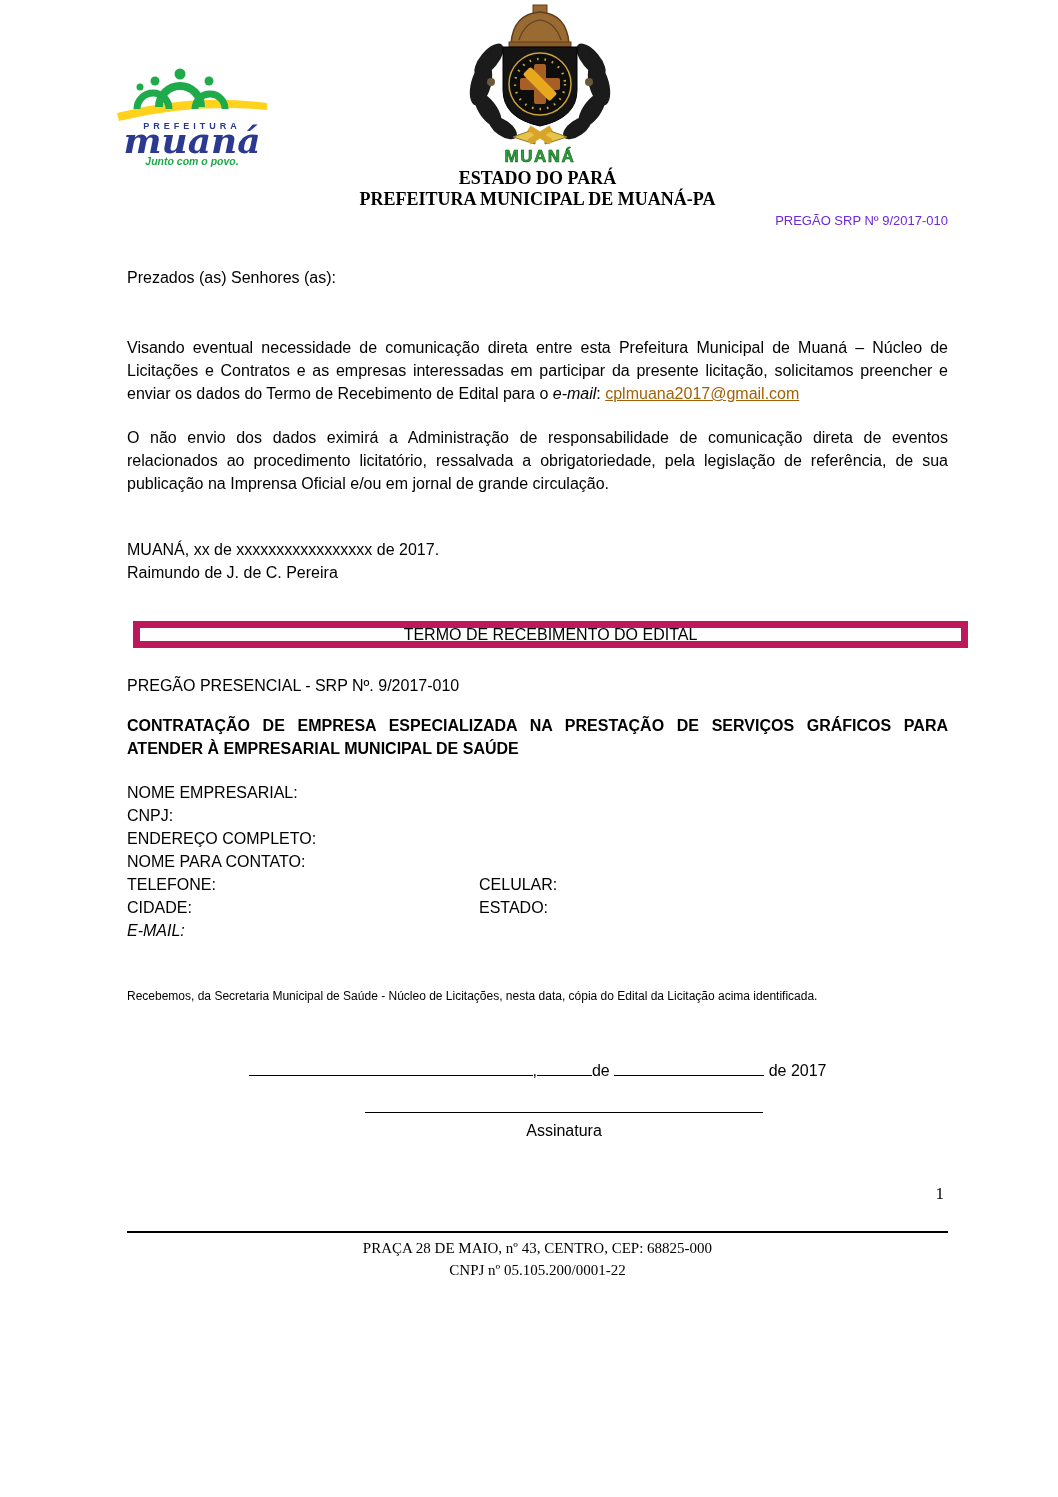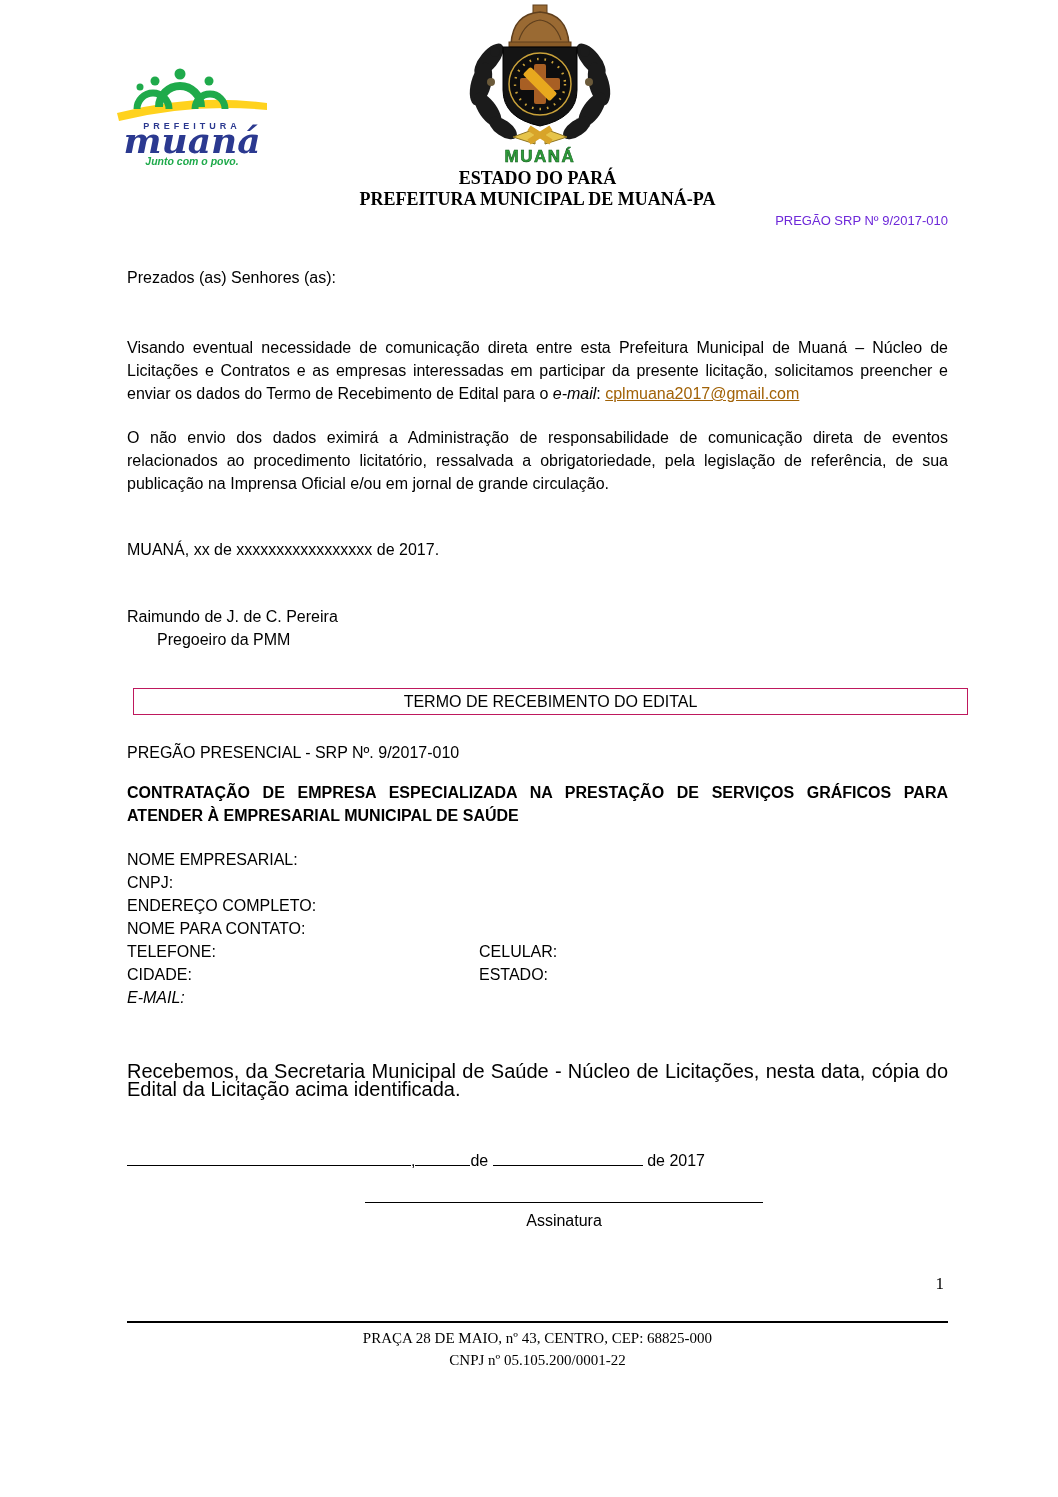--- a/index.html
+++ b/index.html
@@ -16,35 +16,35 @@
   .ref-line { text-align:right; font-size:13px; line-height:18px; margin-top:2px; color:#6d28d9; }
 
   .salutation { margin-top:36px; font-size:16px; line-height:23px; }
   .para { font-size:16px; line-height:23px; text-align:justify; }
   .para1 { margin-top:47px; }
   .para2 { margin-top:21px; }
   .email-word { font-style:italic; }
   a.email-link { color:#a16207; text-decoration:underline; cursor:pointer; }
 
   .city-date { margin-top:43px; font-size:16px; line-height:23px; }
-  .signer { margin-top:44px; font-size:16px; line-height:23px; }
+  .signer { font-size:16px; line-height:23px; }
   .signer-title { padding-left:30px; }
 
-  .title-box { margin-top:37px; margin-left:6px; margin-right:-20px; border:1px solid #be185d; height:27px;
+  .title-box { margin-top:37px; margin-left:6px; margin-right:-20px; border:7px solid #be185d; height:27px;
                display:flex; align-items:center; justify-content:center; font-size:16px; }
   .pregao-line { margin-top:26px; font-size:16px; line-height:23px; }
   .object-text { margin-top:17px; font-size:16px; line-height:23px; font-weight:bold; text-align:justify; }
 
   .form-fields { margin-top:21px; font-size:16px; line-height:23px; }
   .field-row .col-left { display:inline-block; min-width:352px; }
   .field-row .italic { font-style:italic; }
 
-  .receipt { margin-top:53px; font-size:20px; line-height:18px; text-align:justify; }
+  .receipt { margin-top:42px; font-size:12px; line-height:24px; text-align:justify; }
 
-  .fill-line { margin-top:51px; font-size:16px; line-height:23px; white-space:nowrap; }
+  .fill-line { margin-top:51px; font-size:16px; line-height:23px; white-space:nowrap;text-align:center; }
   .blank { display:inline-block; border-bottom:1.5px solid #000; height:14px; vertical-align:baseline; }
   .blank-1 { width:284px; }
   .blank-2 { width:55px; }
   .blank-3 { width:150px; }
 
   .sig-block { margin-top:30px; margin-left:238px; width:398px; text-align:center; }
   .sig-rule { border-top:1.5px solid #000; height:0; }
   .sig-label { font-size:16px; line-height:23px; margin-top:6px; }
 
   .page-number { margin-top:42px; text-align:right; font-family:"Liberation Serif", serif; font-size:17px; line-height:20px; padding-right:4px; }
@@ -124,21 +124,20 @@
   <div class="salutation">Prezados (as) Senhores (as):</div>
 
   <div class="para para1"><span>Visando eventual necessidade de comunicação direta entre esta Prefeitura Municipal de Muaná – Núcleo de Licitações e Contratos e as empresas interessadas em participar da presente licitação, solicitamos preencher e enviar os dados do Termo de Recebimento de Edital para o </span><span class="email-word">e-mail</span><span>: </span><a class="email-link">cplmuana2017@gmail.com</a></div>
 
   <div class="para para2">O não envio dos dados eximirá a Administração de responsabilidade de comunicação direta de eventos relacionados ao procedimento licitatório, ressalvada a obrigatoriedade, pela legislação de referência, de sua publicação na Imprensa Oficial e/ou em jornal de grande circulação.</div>
 
   <div class="city-date">MUANÁ, xx de xxxxxxxxxxxxxxxxx de 2017.</div>
 
   <div class="signer">
     <div>Raimundo de J. de C. Pereira</div>
-    <div class="signer-title">Pregoeiro da PMM</div>
   </div>
 
   <div class="title-box">
     <span>TERMO DE RECEBIMENTO DO EDITAL</span>
   </div>
 
   <div class="pregao-line">PREGÃO PRESENCIAL - SRP Nº. 9/2017-010</div>
 
   <div class="object-text">CONTRATAÇÃO DE EMPRESA ESPECIALIZADA NA PRESTAÇÃO DE SERVIÇOS GRÁFICOS PARA ATENDER À EMPRESARIAL MUNICIPAL DE SAÚDE</div>
 

